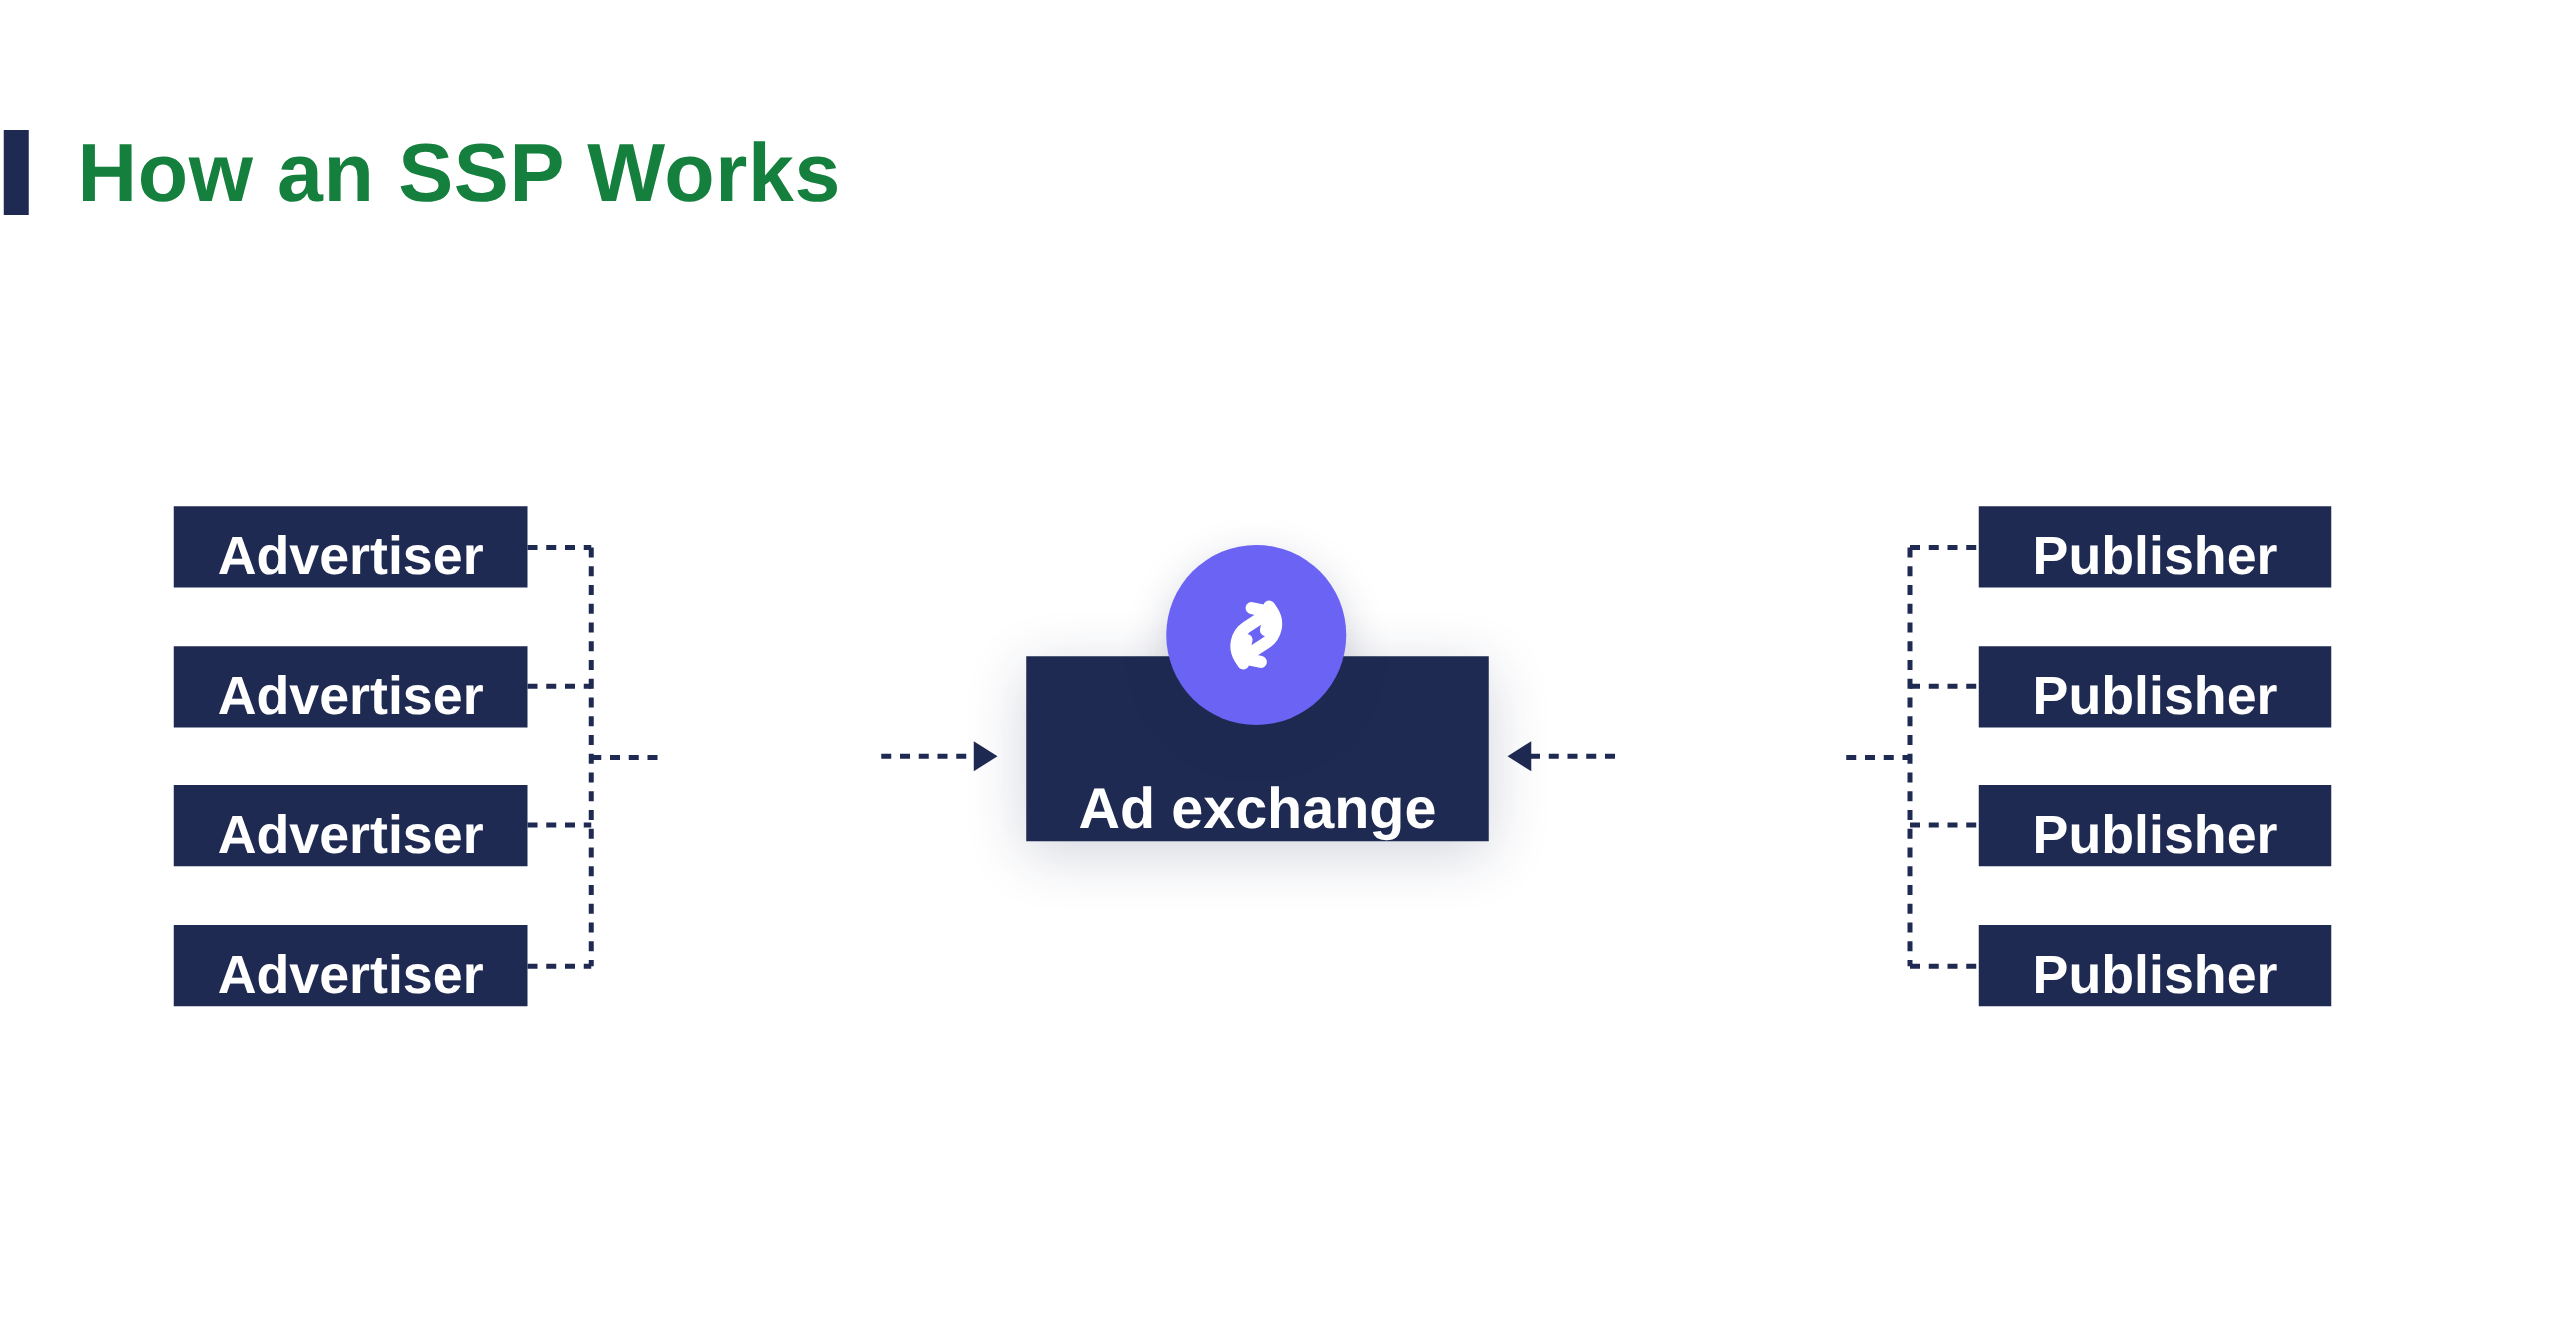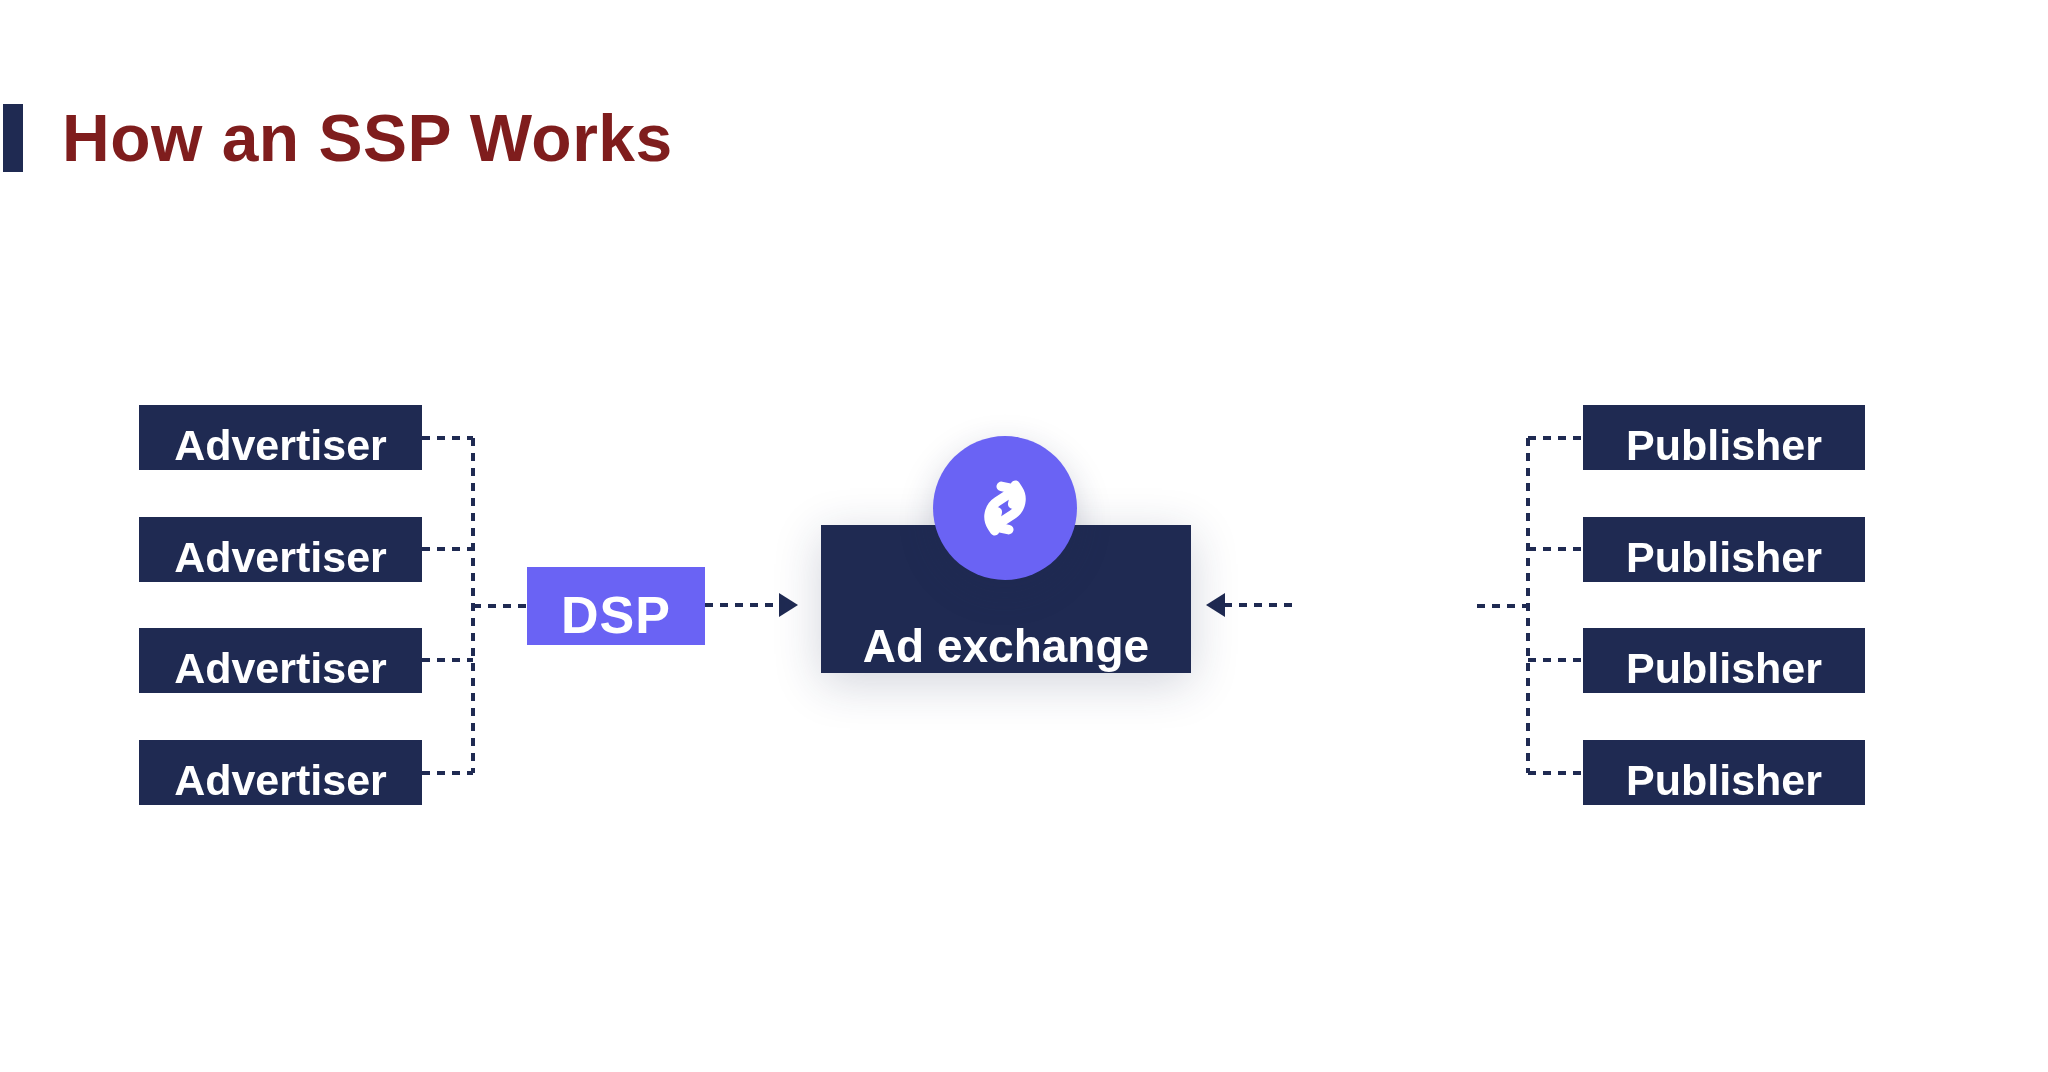--- a/index.html
+++ b/index.html
@@ -12,21 +12,21 @@
   }
   
   .title-row{
     position:absolute;left:3px;top:104px;
     display:flex;align-items:center;gap:39px;
   }
   .title-bar{
     width:20px;height:68px;background:#1F2A52;flex:0 0 auto;
   }
   .page-title{
-    font-size:66px;font-weight:bold;color:#7f1d1d;
+    font-size:66px;font-weight:bold;color:#15803d;
     line-height:68px;letter-spacing:0.5px;white-space:nowrap;
   }
   
   .node{
     position:absolute;
     display:flex;align-items:flex-end;justify-content:center;
     color:#ffffff;font-weight:bold;white-space:nowrap;
   }
   .navy{background:#1F2A52;}
   .purple{background:#6A63F4;}
@@ -102,23 +102,20 @@
   <div class="node navy adv row-2">
     <span>Advertiser</span>
   </div>
   <div class="node navy adv row-3">
     <span>Advertiser</span>
   </div>
   <div class="node navy adv row-4">
     <span>Advertiser</span>
   </div>
 
-  <div class="node purple dsp">
-    <span>DSP</span>
-  </div>
 
   <div class="node navy adx">
     <span>Ad exchange</span>
   </div>
   <div class="exchange-badge">
     <svg width="92" height="92" viewBox="0 0 48 48">
       <g transform="rotate(-33 24 24)" stroke="#ffffff" stroke-width="5" fill="none" stroke-linecap="round" stroke-linejoin="round">
         <path d="M13 31 v-2.5 a9.5 9.5 0 0 1 9.5 -9.5 H33"></path>
         <path d="M28.5 13.5 L34 19 l-5.5 5.5"></path>
         <path d="M35 17 v2.5 a9.5 9.5 0 0 1 -9.5 9.5 H15"></path>

